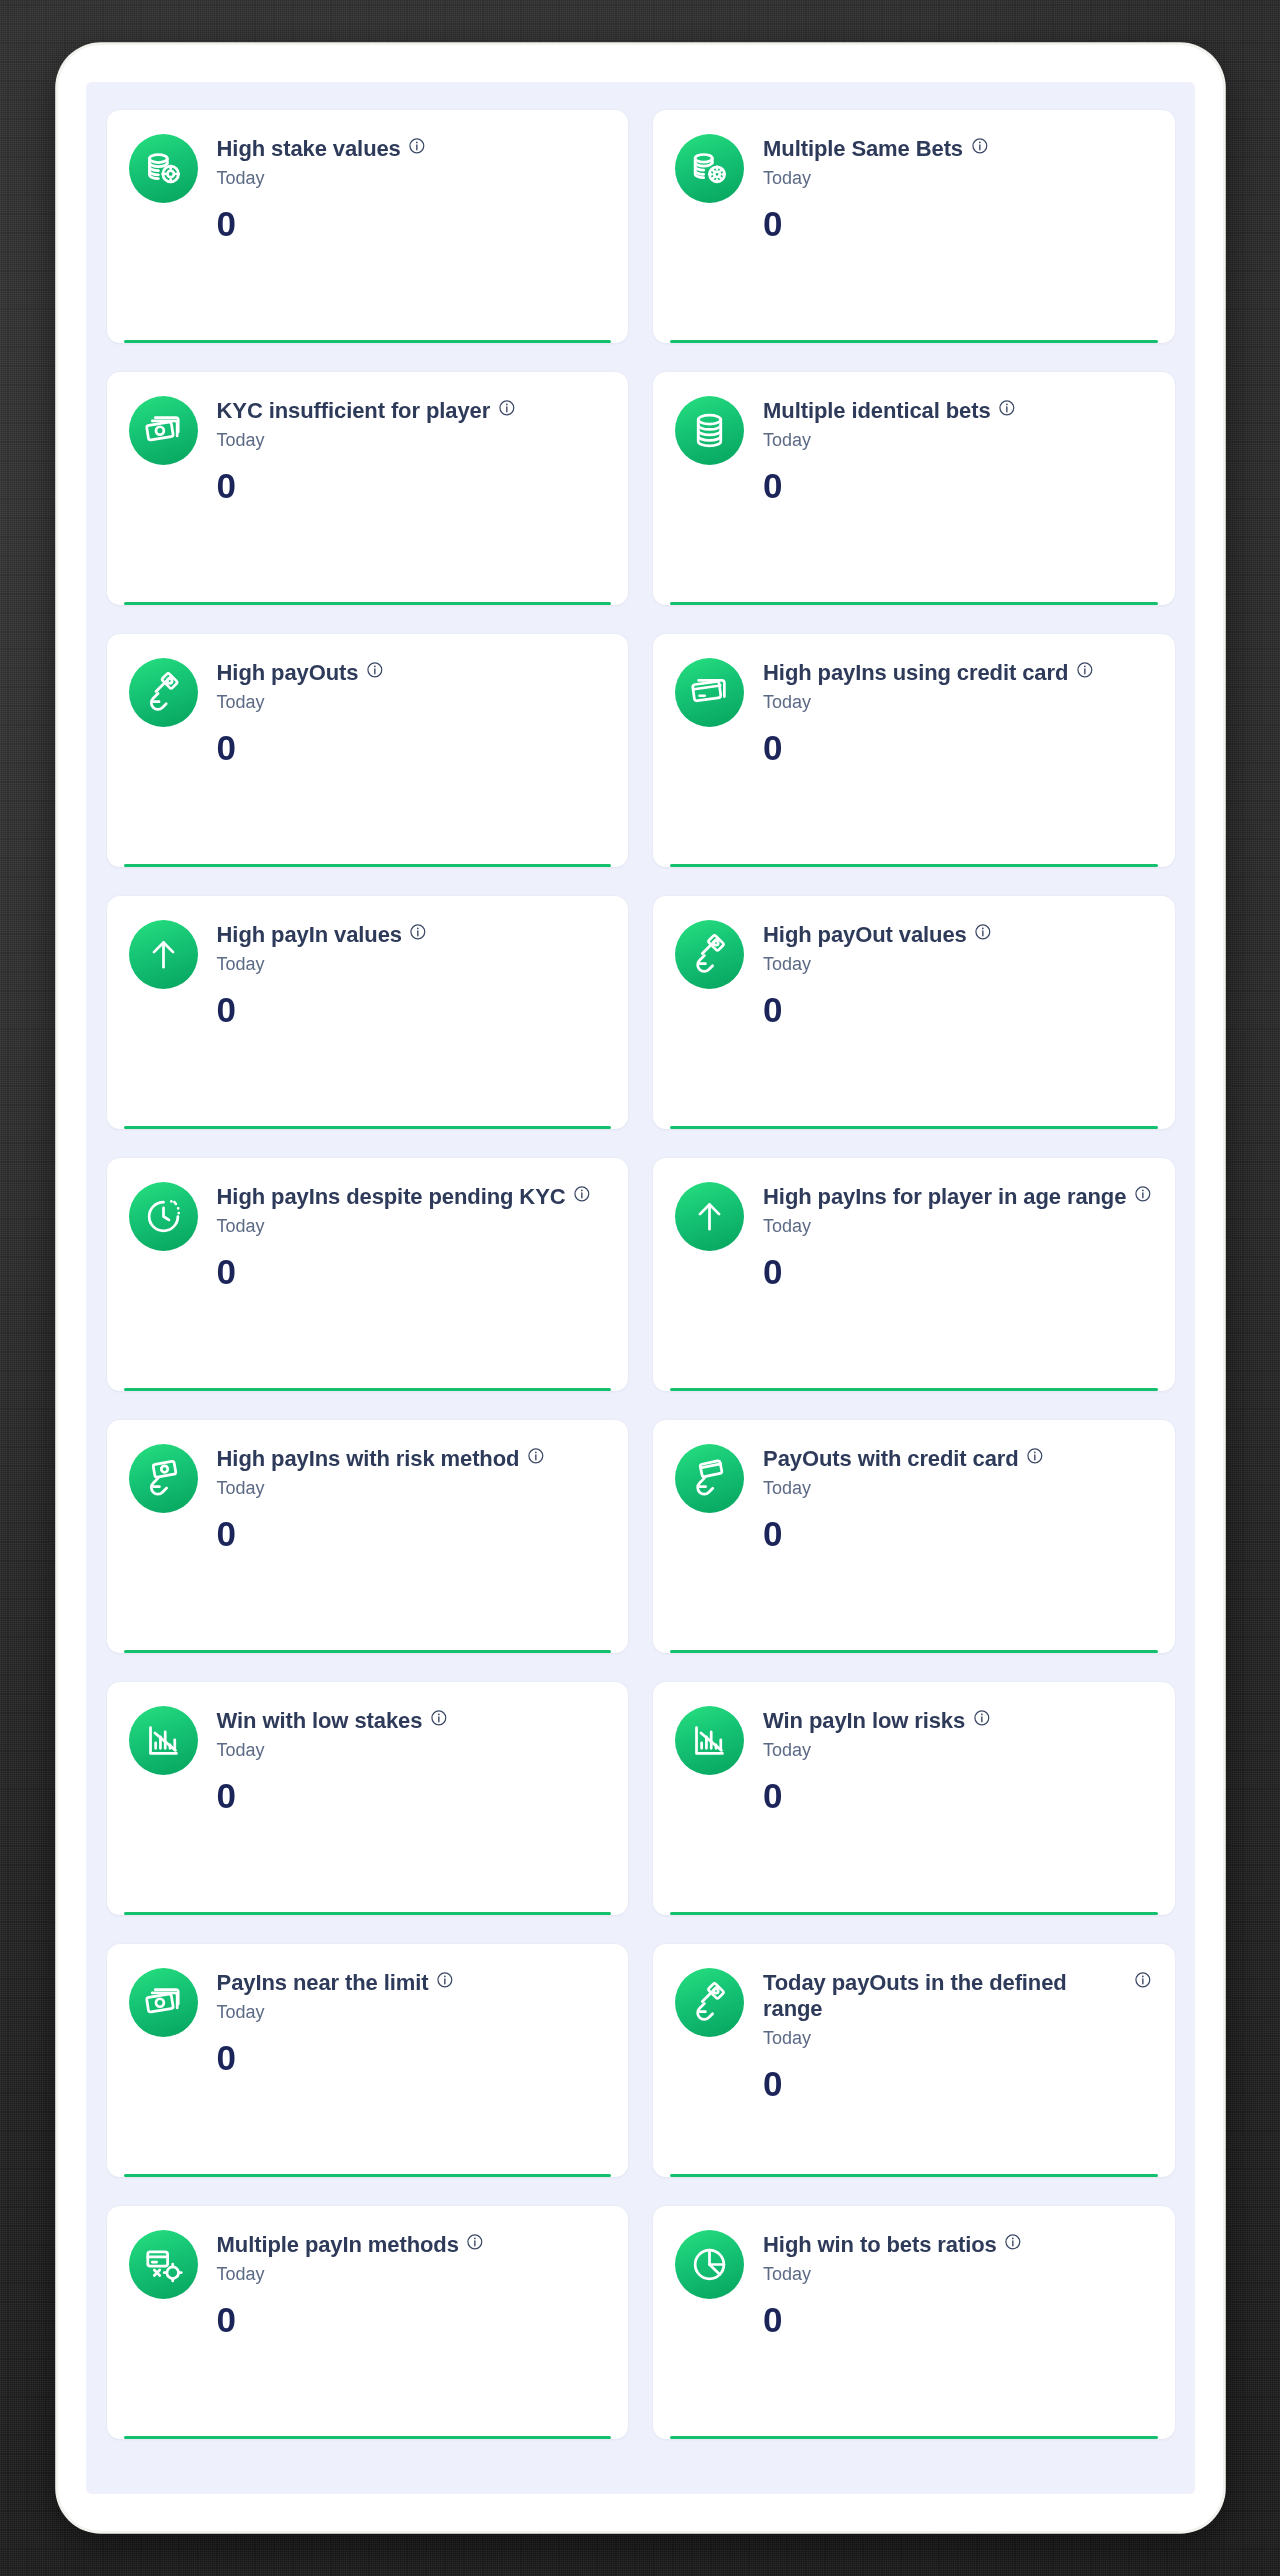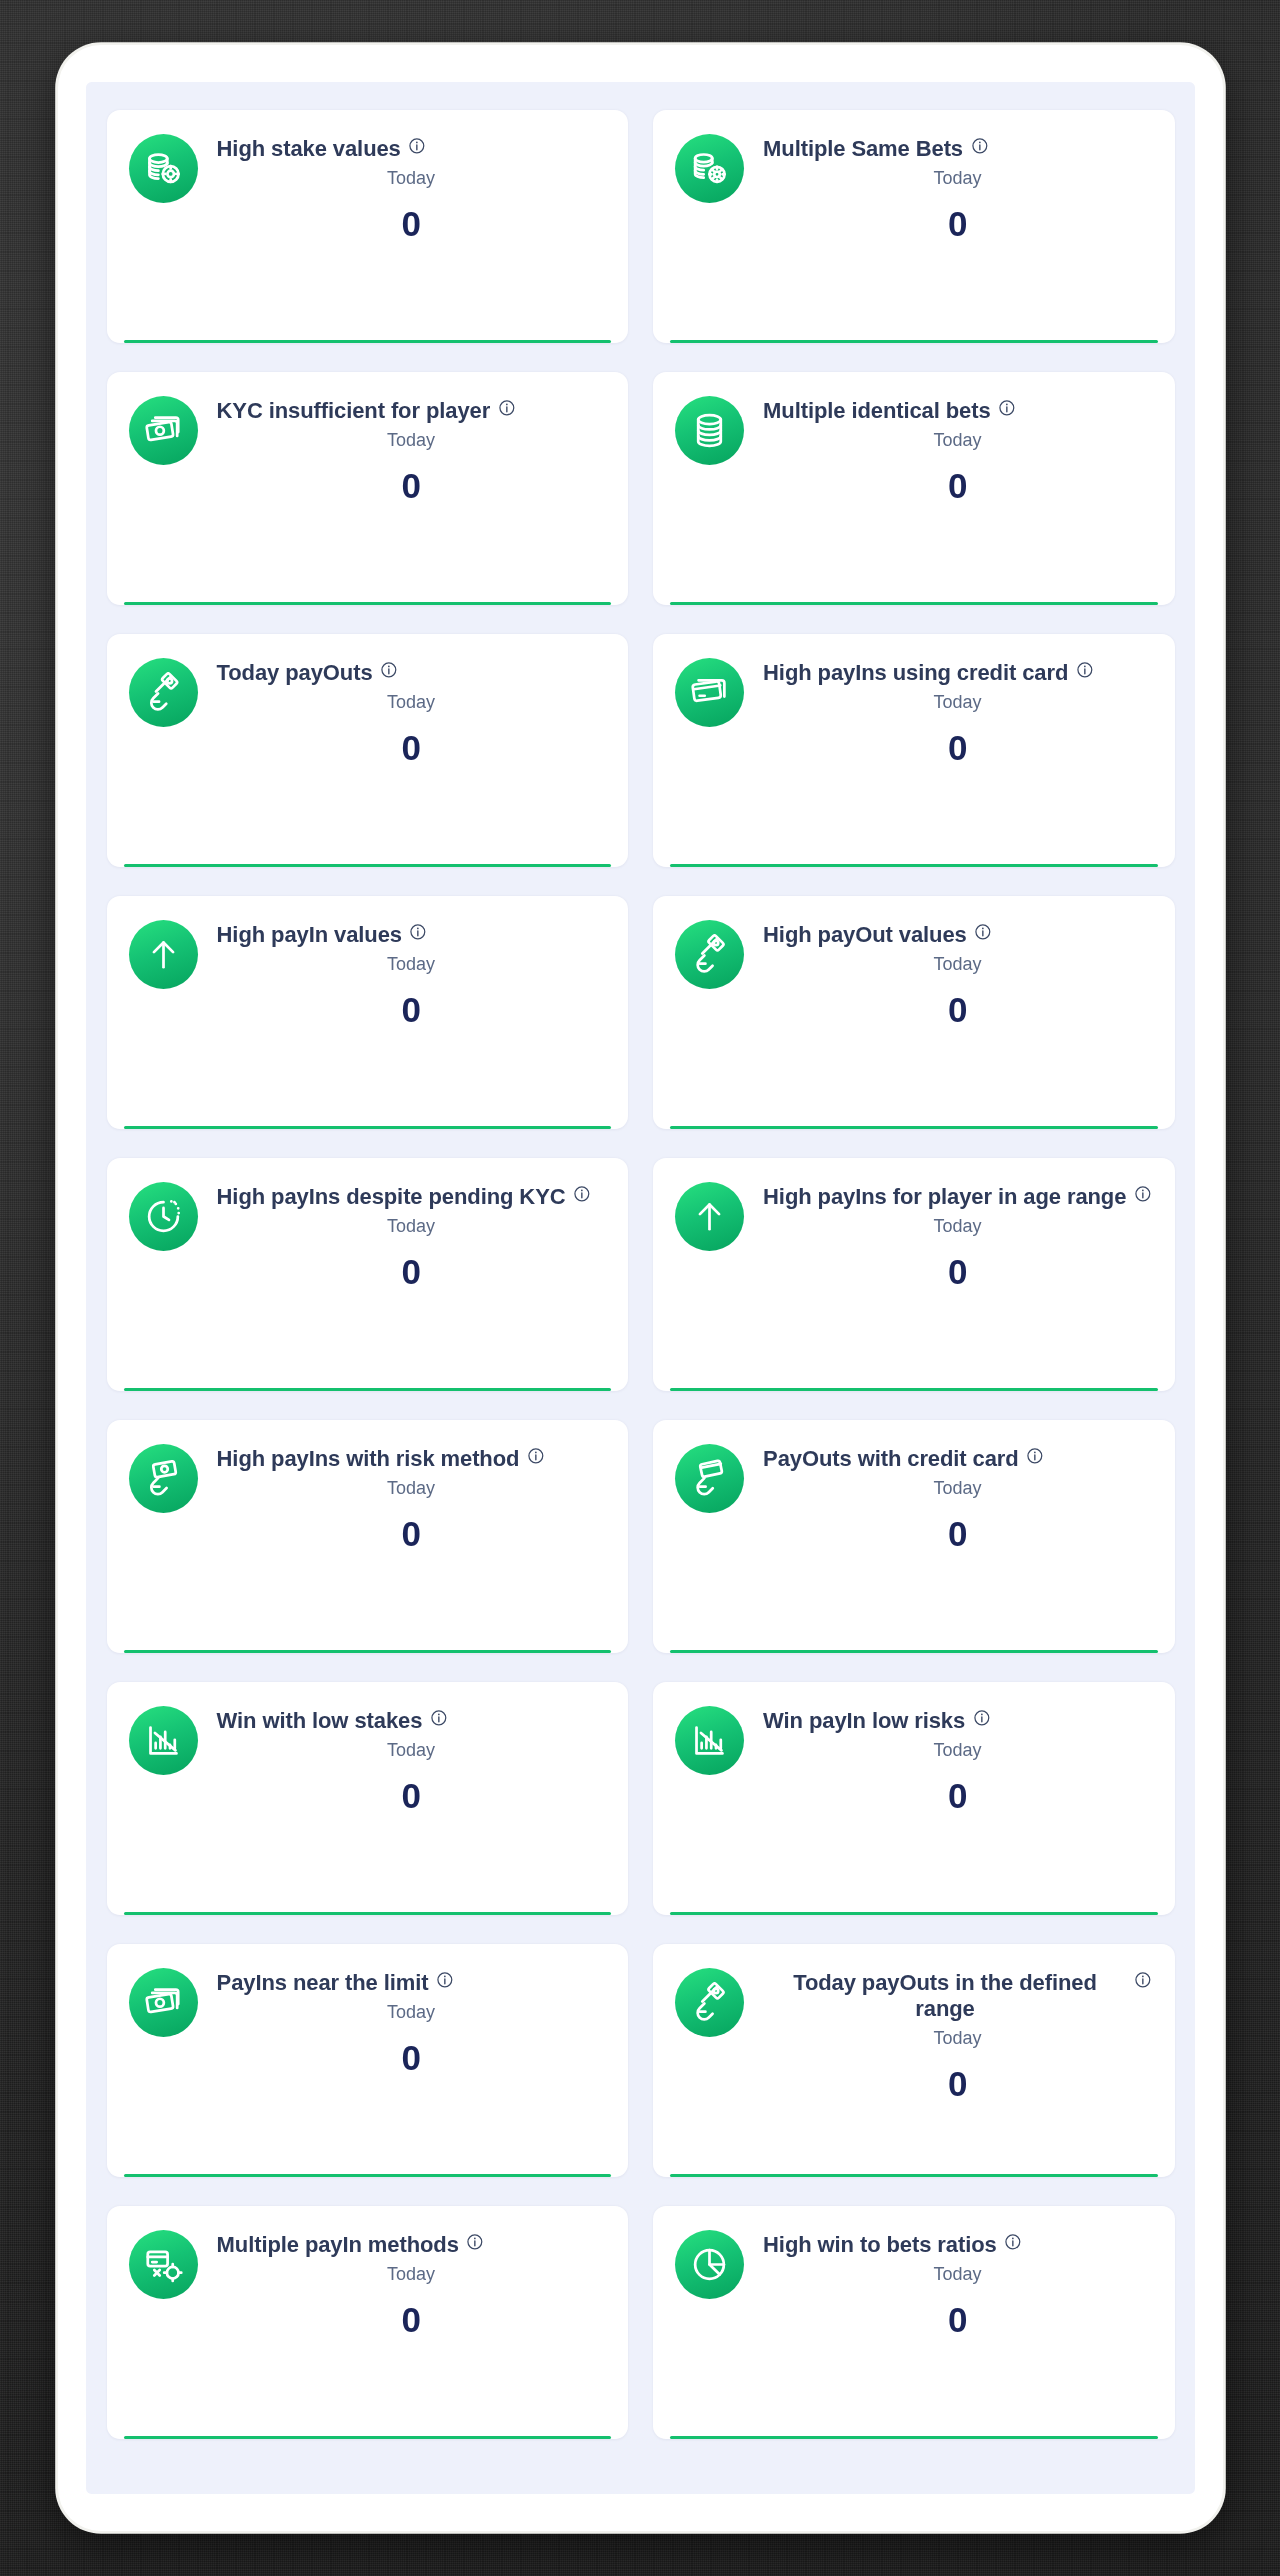--- a/index.html
+++ b/index.html
@@ -74,21 +74,20 @@
     bottom: 0;
     height: 2.8px;
     background: #14c06e;
     border-radius: 1.9px;
   }
 
   .card-top {
     display: flex;
     align-items: flex-start;
     gap: 18.7px;
-    text-align: center;
   }
 
   .icon-badge {
     flex: 0 0 auto;
     width: 69px;
     height: 69px;
     border-radius: 50%;
     background: linear-gradient(160deg, #27e07f 0%, #15c274 45%, #06a35e 100%);
     display: flex;
     align-items: center;
@@ -273,21 +272,21 @@
                     <path d="M16.4 2.6 7.6 11.4"></path>
                     <rect x="11.6" y="2.4" width="8" height="5.6" rx="1.2" transform="rotate(45 15.6 5.2)"></rect>
                     <circle cx="15.6" cy="5.2" r="1.4"></circle>
                     <path d="M8.8 12.6 6 15.4c-1.5 1.5-1.5 3.9 0 5.4 1.5 1.5 3.9 1.5 5.4 0l2.2-2.2"></path>
                     <path d="M6.2 17.4h3.2"></path>
                   </g>
                 </svg>
               </span>
               <div class="card-text">
                 <div class="title-row">
-                  <span class="card-title">Today payOuts</span>
+                  <span class="card-title">High payOuts</span>
                   <span class="info-icon">
                     <svg viewBox="0 0 24 24">
                       <circle cx="12" cy="12" r="9.4" fill="none" stroke="#3d4a66" stroke-width="1.7"></circle>
                       <circle cx="12" cy="7.3" r="1.15" fill="#3d4a66"></circle>
                       <path d="M12 10.8v6.4" stroke="#3d4a66" stroke-width="1.9" stroke-linecap="round"></path>
                     </svg>
                   </span>
                 </div>
                 <div class="card-sub">Today</div>
                 <div class="card-value">0</div>

